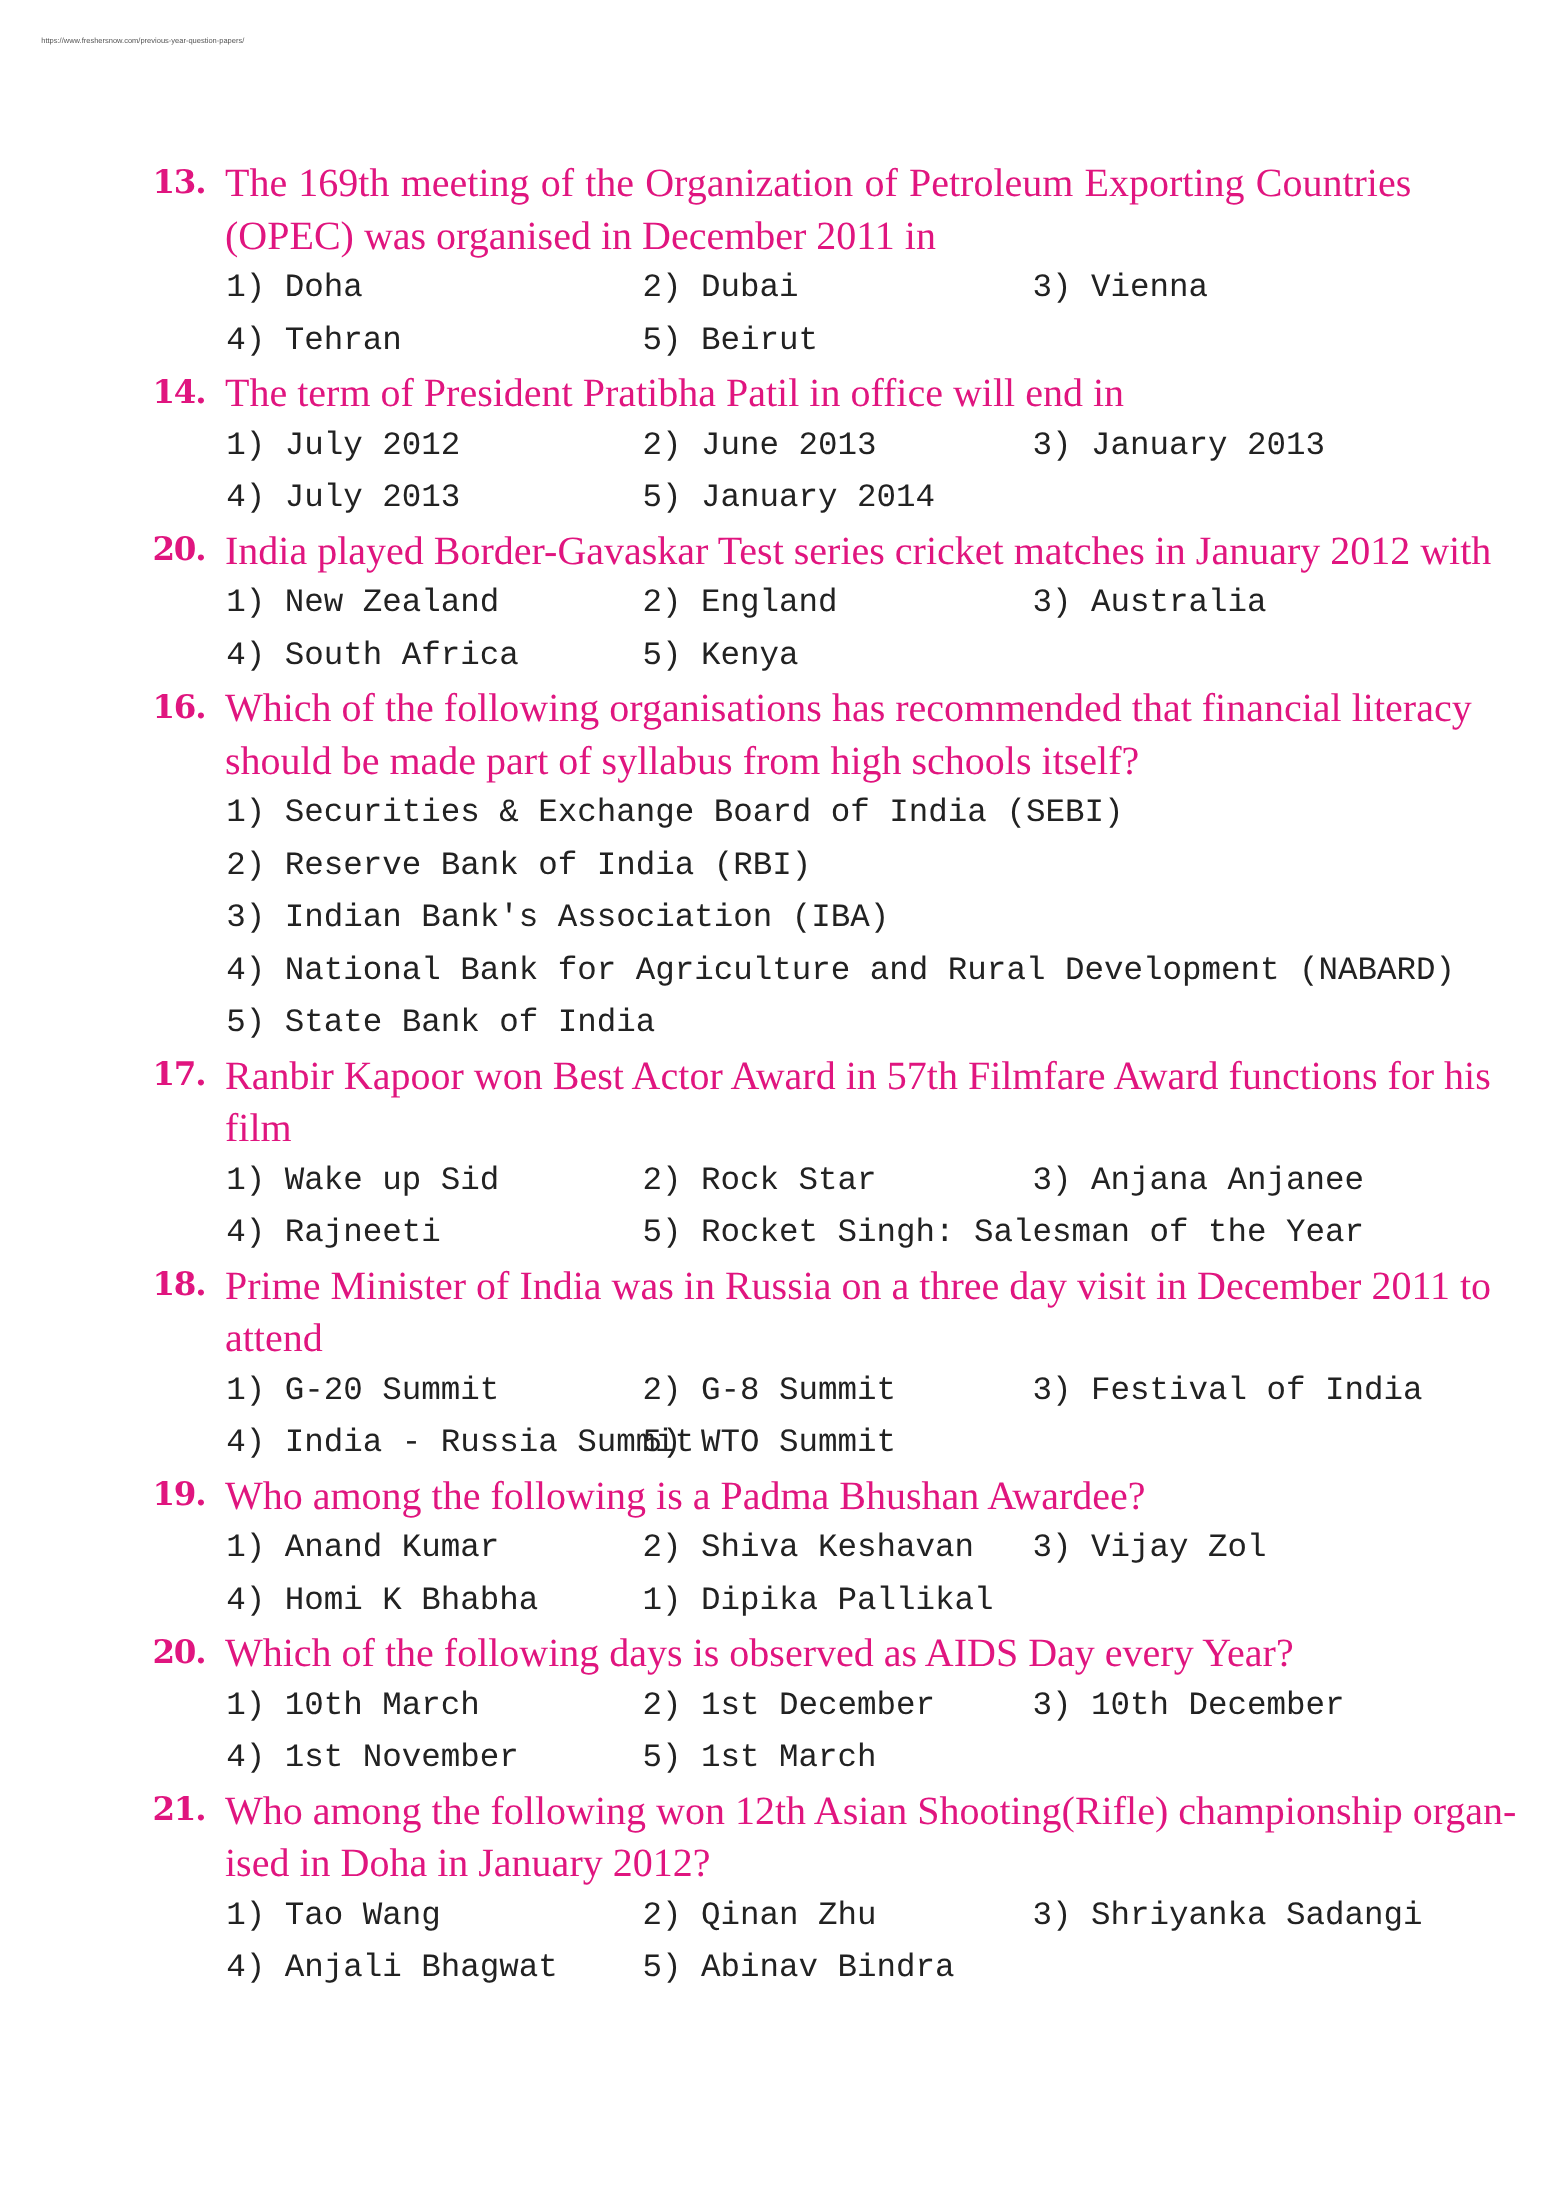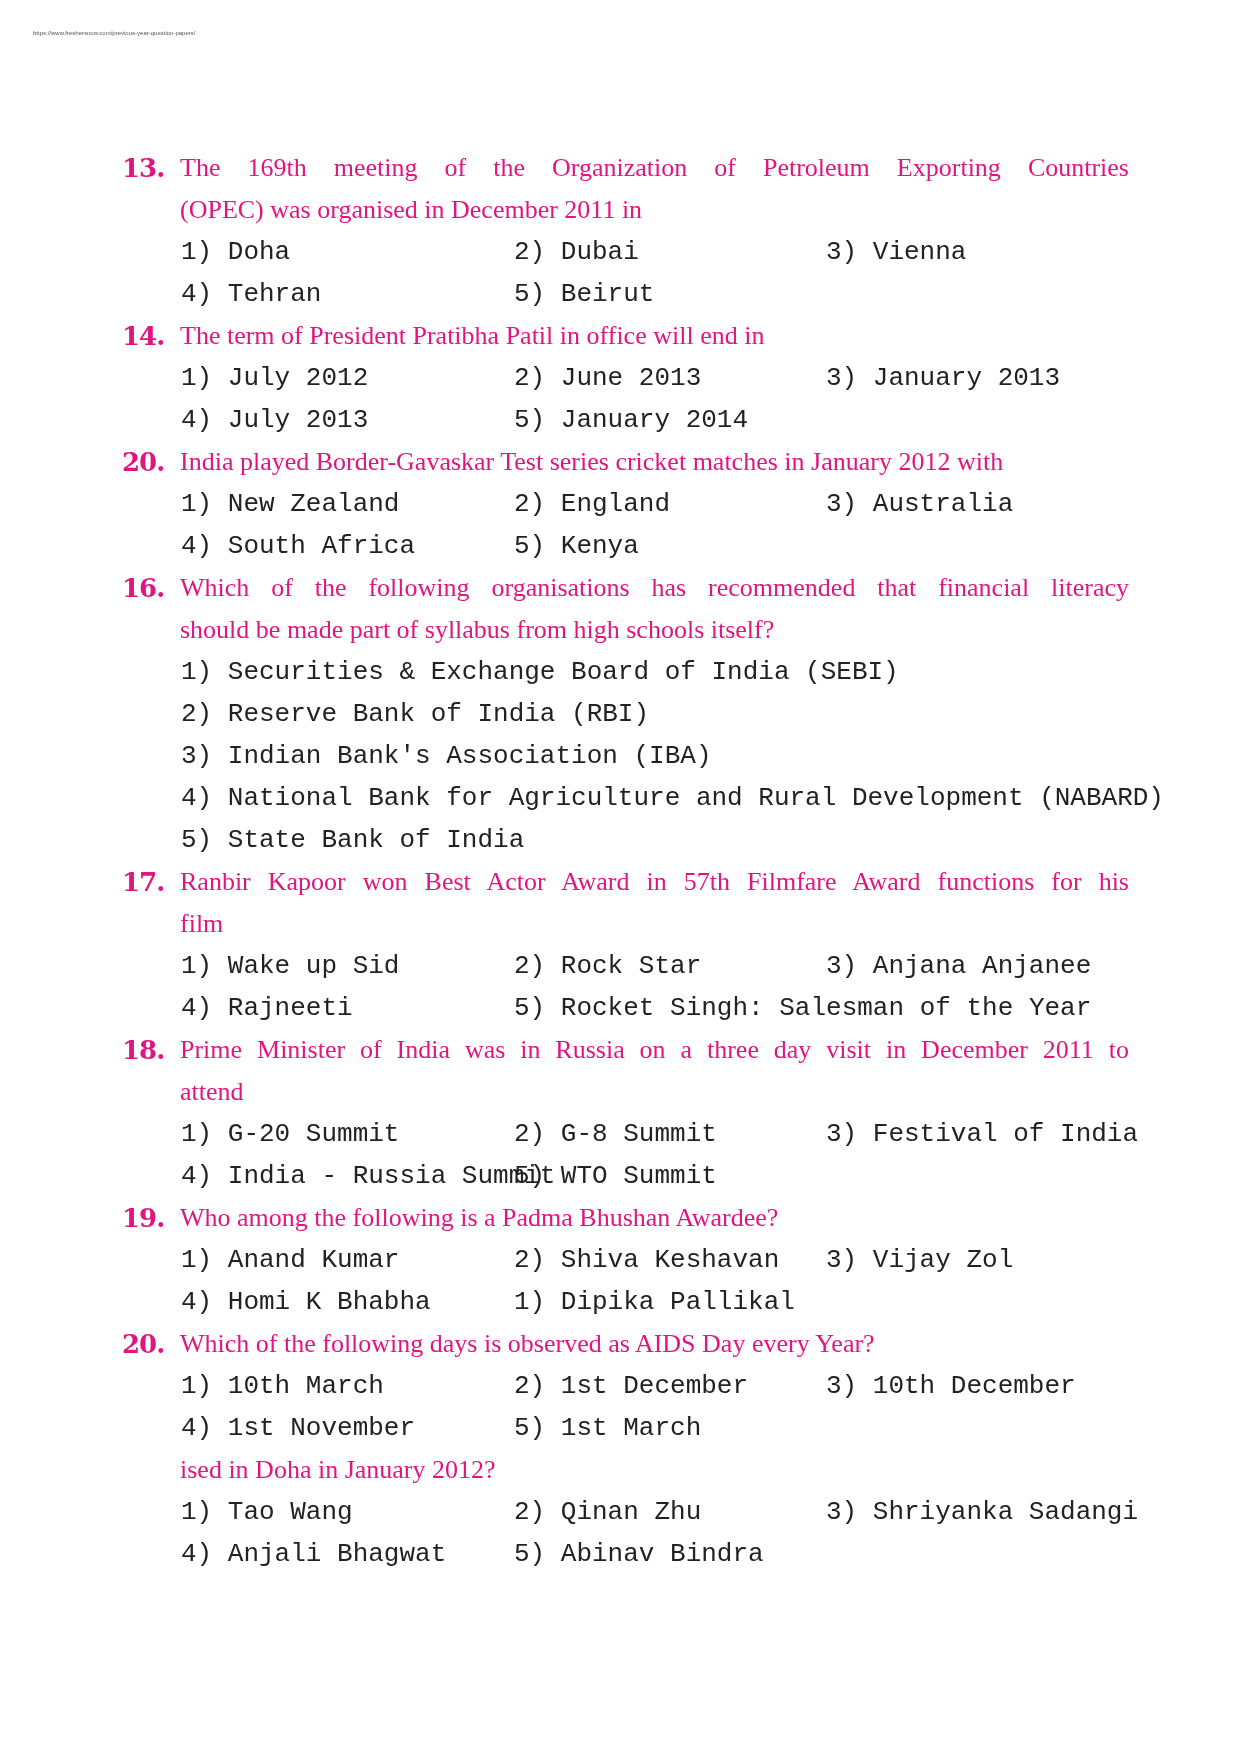--- a/index.html
+++ b/index.html
@@ -5,34 +5,34 @@
   html, body { margin: 0; padding: 0; background: #ffffff; }
   body {
     width: 1240px; height: 1753px; position: relative; overflow: hidden;
     font-family: "DejaVu Serif", "Liberation Serif", serif;
   }
   .url {
     position: absolute; left: 33px; top: 30px;
     font-family: "Liberation Sans", sans-serif;
     font-size: 6px; color: #555; letter-spacing: 0;
   }
-  .page { position: absolute; left: 0; top: 125px; width: 1240px; margin-top: 22px; }
+  .page { position: absolute; left: 0; top: 125px; width: 1240px; }
   .q { position: relative; }
   .qline {
     position: relative; height: 42px; line-height: 42px;
     white-space: nowrap;
   }
   .qnum {
     position: absolute; left: 122px; top: 0;
     color: #e0157f; font-weight: bold; font-size: 26px;
     font-family: "DejaVu Serif", serif; letter-spacing: -1px;
   }
   .qtext {
     position: absolute; left: 180px; top: 0;
-    color: #e0157f; font-size: 26px;
+    color: #e0157f; font-size: 32px;
     font-family: "Liberation Serif", serif;
     transform-origin: left center;
   }
   .qtext.just { width: 949px; text-align: justify; text-align-last: justify; }
   .opt {
     position: absolute; top: 0; color: #222; font-size: 26px;
     font-family: Liberation Mono, monospace;
   }
   .c1 { left: 181px; }
   .c2 { left: 514px; }
@@ -186,20 +186,24 @@
         <span class="opt c3">3) 10th December</span>
       </div>
     <div class="qline">
         <span class="opt c1">4) 1st November</span>
         <span class="opt c2">5) 1st March</span>
       </div>
   </div>
 
   <div class="q">
     <div class="qline">
+        <span class="qnum">21.</span>
+        <span class="qtext just">Who among the following won 12th Asian Shooting(Rifle) championship organ-</span>
+      </div>
+    <div class="qline">
         <span class="qtext">ised in Doha in January 2012?</span>
       </div>
     <div class="qline">
         <span class="opt c1">1) Tao Wang</span>
         <span class="opt c2">2) Qinan Zhu</span>
         <span class="opt c3">3) Shriyanka Sadangi</span>
       </div>
     <div class="qline">
         <span class="opt c1">4) Anjali Bhagwat</span>
         <span class="opt c2">5) Abinav Bindra</span>

